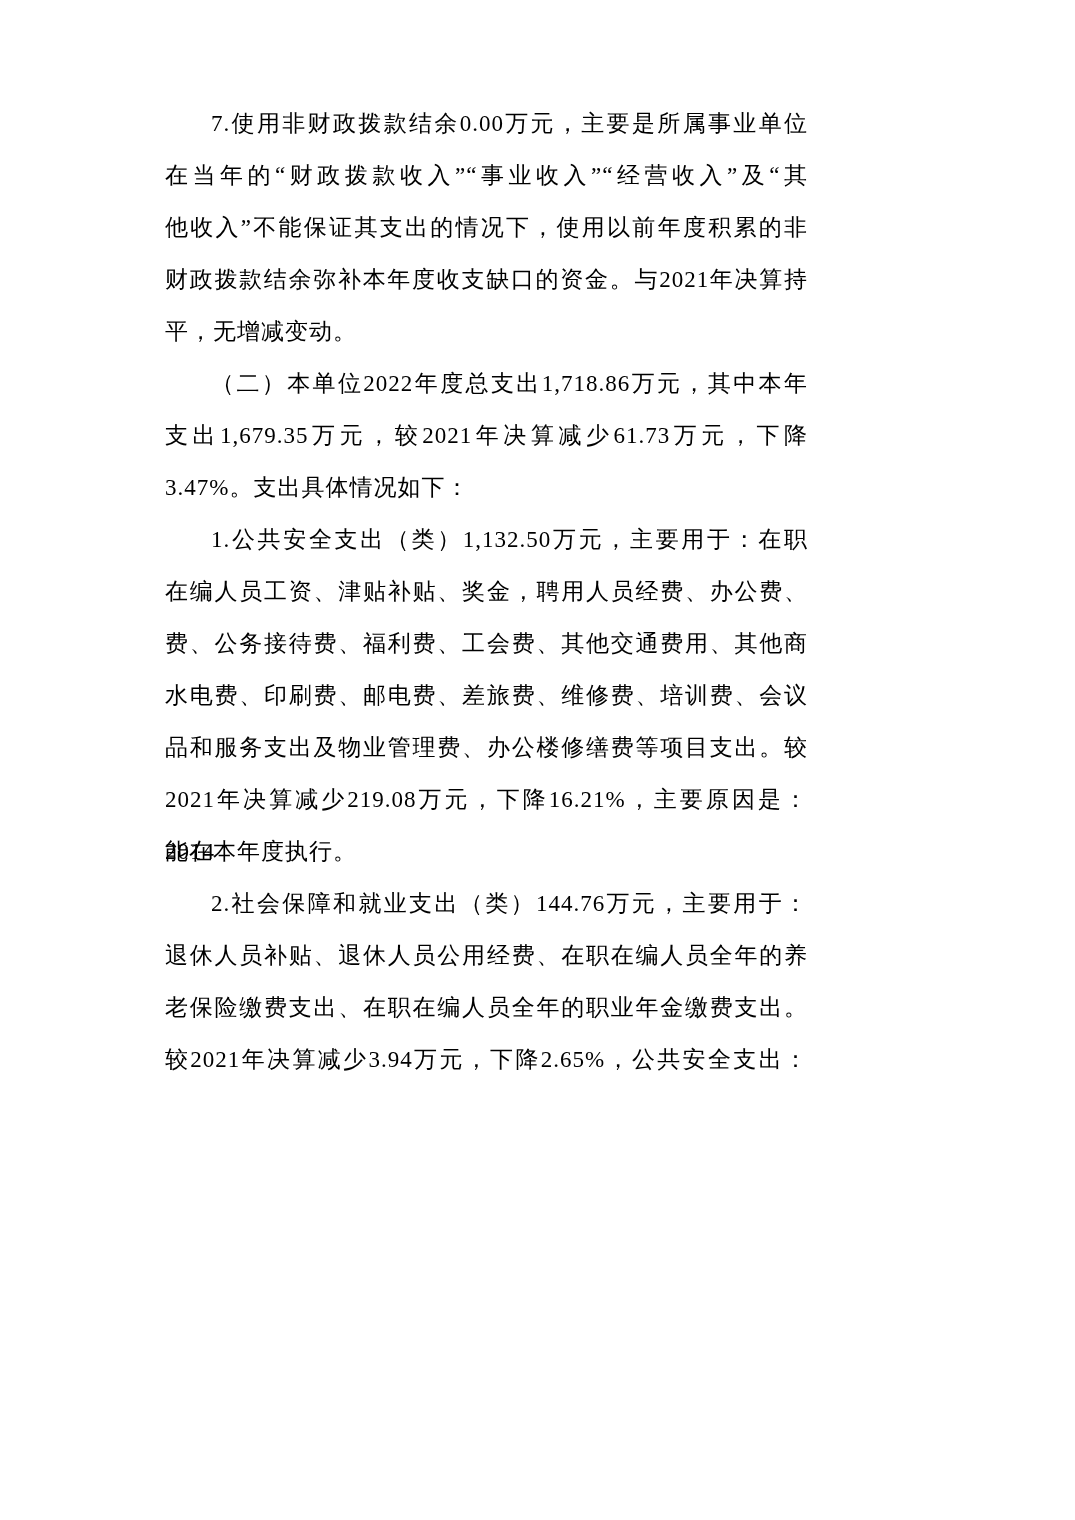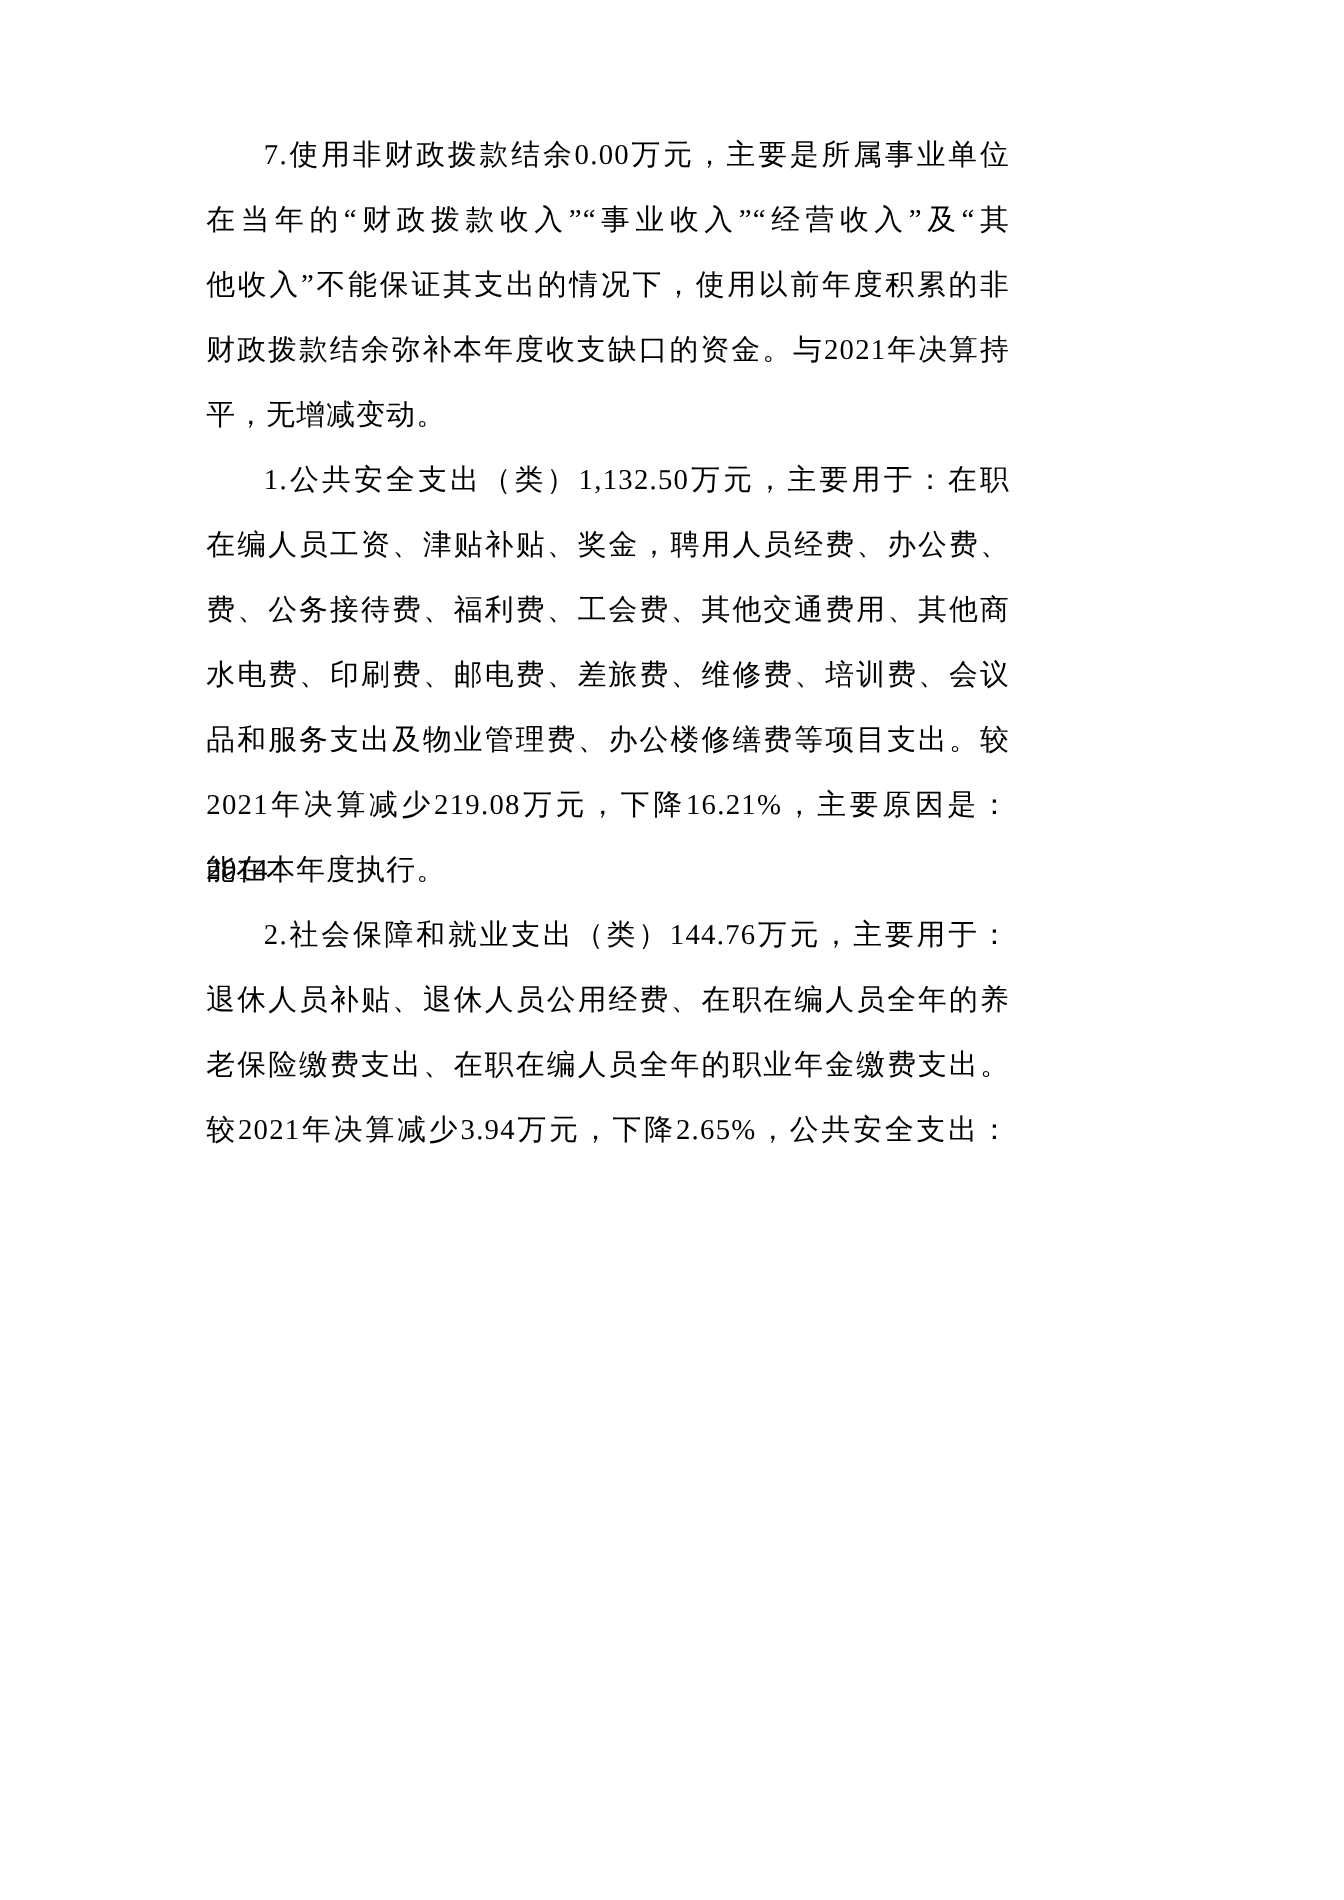--- a/index.html
+++ b/index.html
@@ -49,20 +49,25 @@
 
   <div class="para">
     <div class="line indent just">7.使用非财政拨款结余0.00万元，主要是所属事业单位</div>
     <div class="line just">在当年的“财政拨款收入”“事业收入”“经营收入”及“其</div>
     <div class="line just">他收入”不能保证其支出的情况下，使用以前年度积累的非</div>
     <div class="line just">财政拨款结余弥补本年度收支缺口的资金。与2021年决算持</div>
     <div class="line last">平，无增减变动。</div>
   </div>
 
 
+  <div class="para">
+    <div class="line indent just">（二）本单位2022年度总支出1,718.86万元，其中本年</div>
+    <div class="line just">支出1,679.35万元，较2021年决算减少61.73万元，下降</div>
+    <div class="line last">3.47%。支出具体情况如下：</div>
+  </div>
 
   <div class="para">
     <div class="line indent just">1.公共安全支出（类）1,132.50万元，主要用于：在职</div>
     <div class="line just">在编人员工资、津贴补贴、奖金，聘用人员经费、办公费、</div>
     <div class="line just">费、公务接待费、福利费、工会费、其他交通费用、其他商</div>
     <div class="line just">水电费、印刷费、邮电费、差旅费、维修费、培训费、会议</div>
     <div class="line just">品和服务支出及物业管理费、办公楼修缮费等项目支出。较</div>
     <div class="line just">2021年决算减少219.08万元，下降16.21%，主要原因是：2014</div>
     <div class="line last">能在本年度执行。</div>
   </div>

